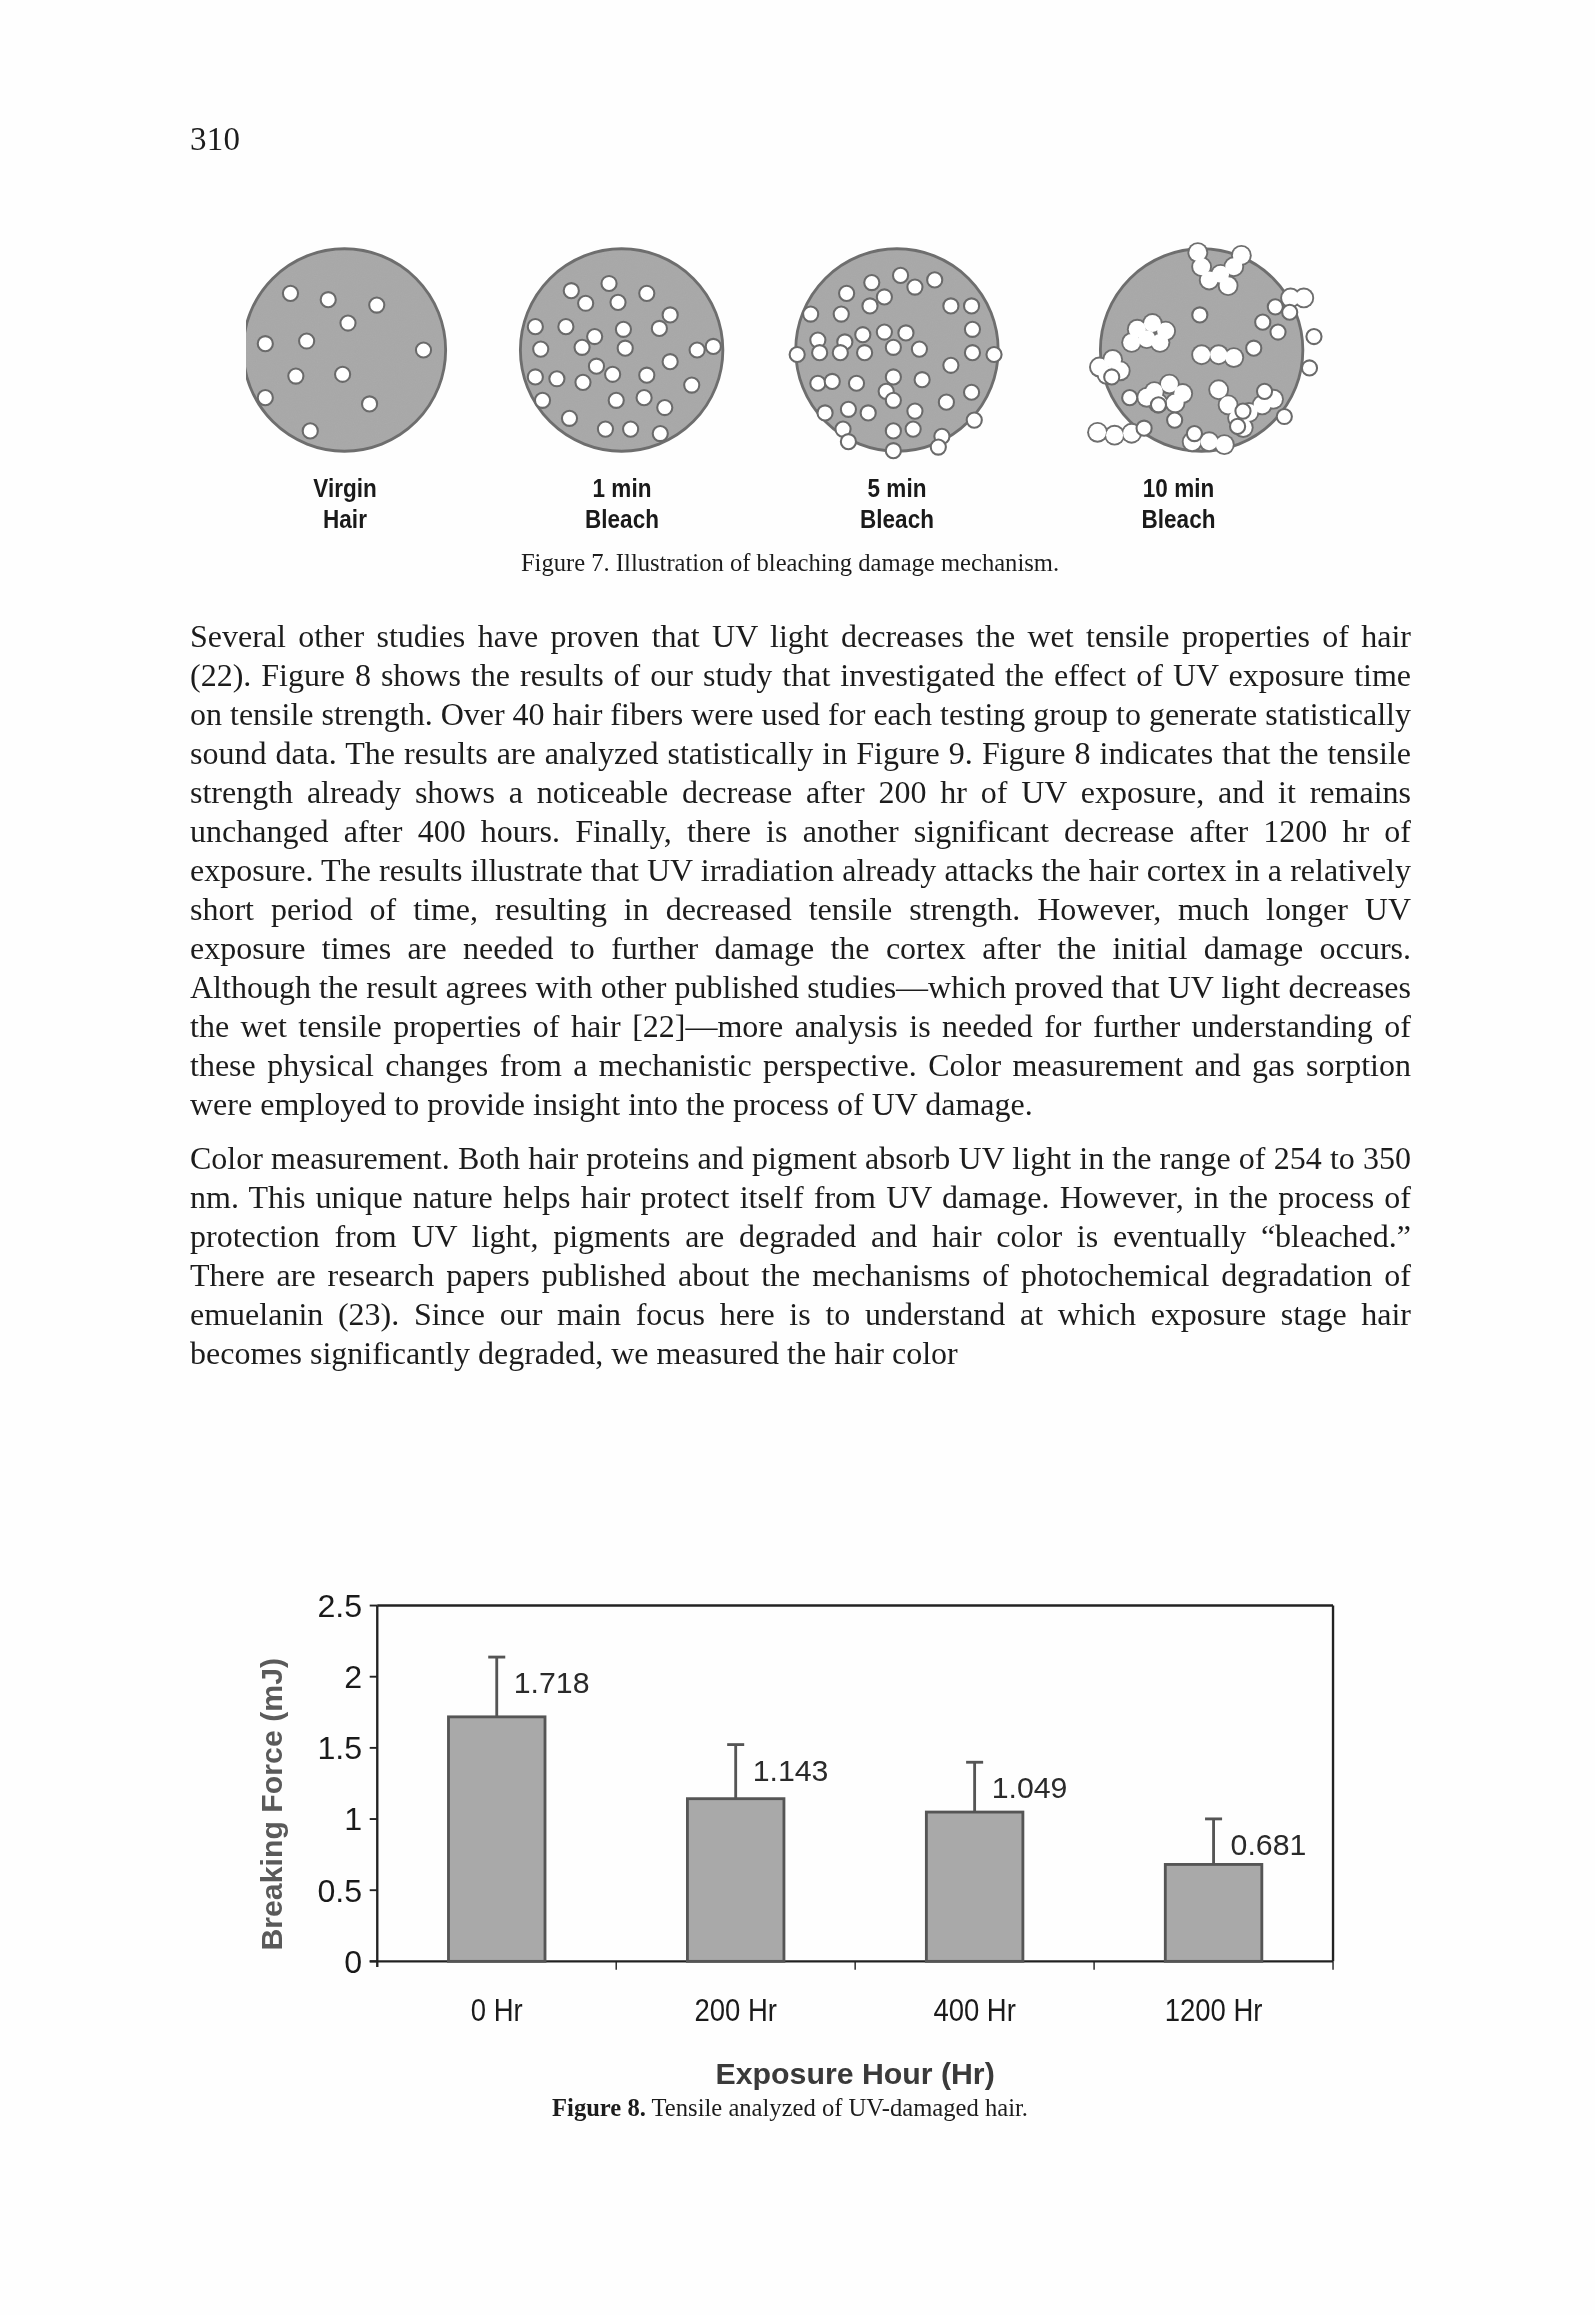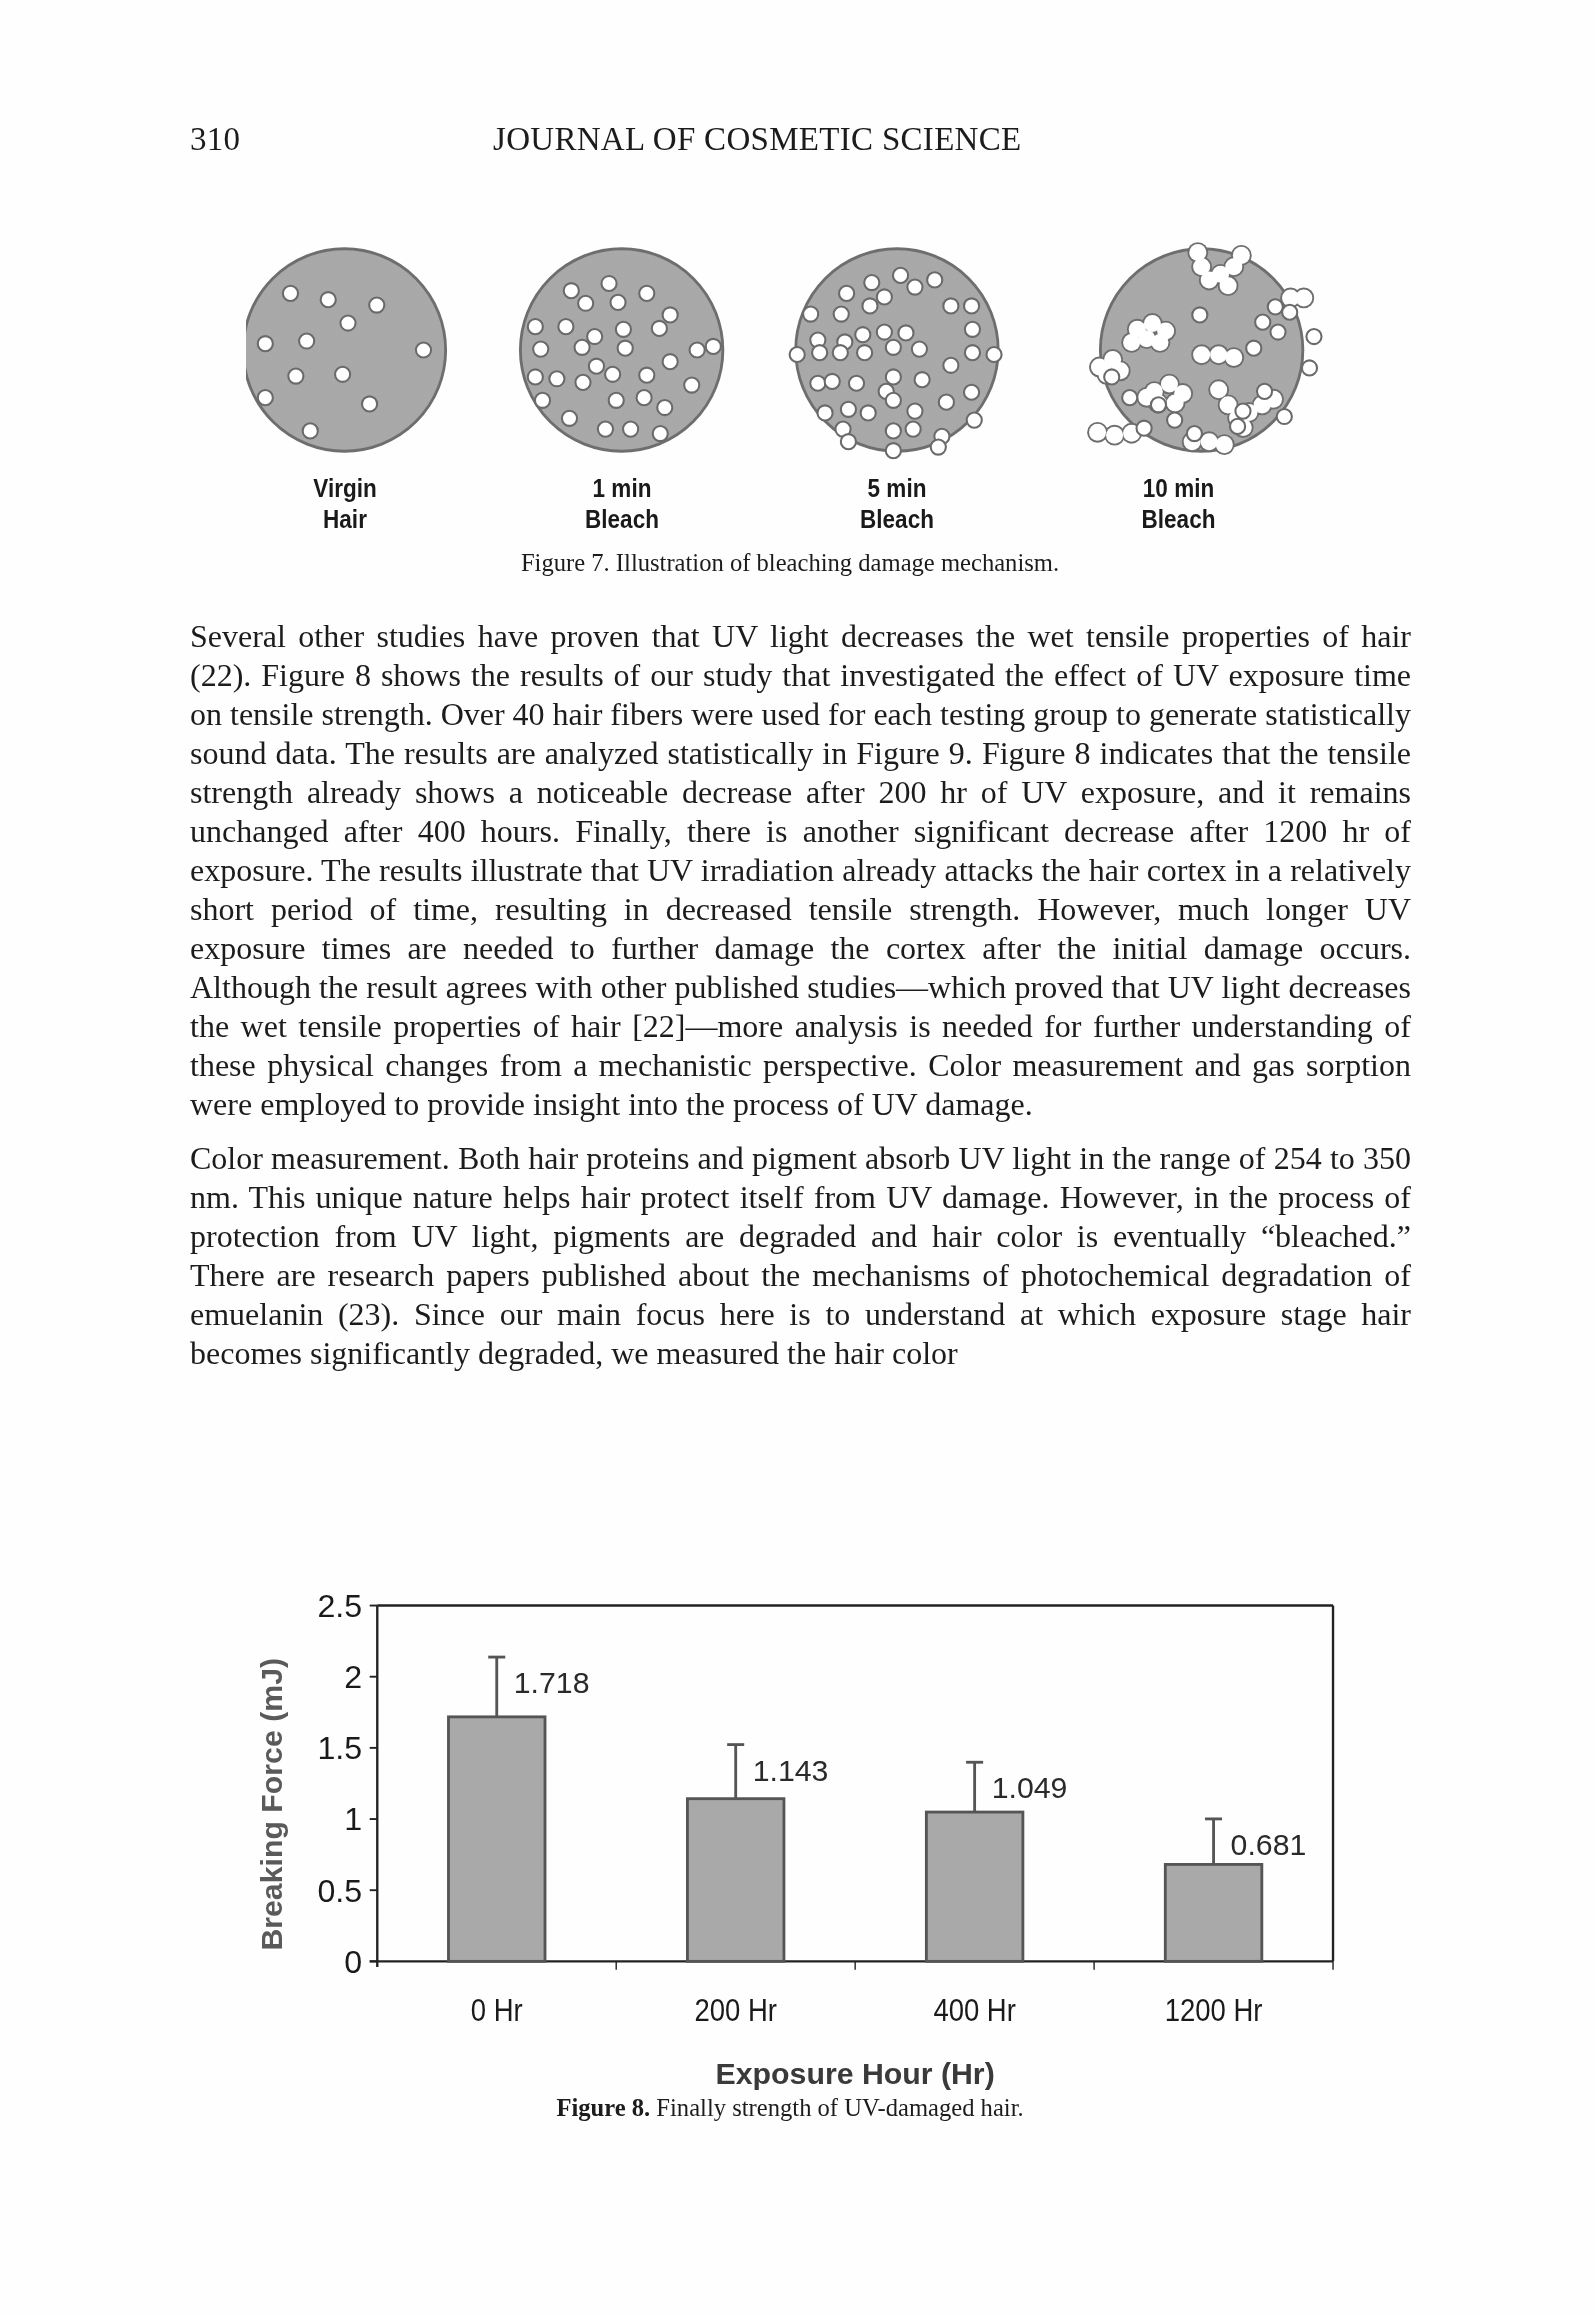--- a/index.html
+++ b/index.html
@@ -18,21 +18,20 @@
   .body-text { position: absolute; left: 190px; width: 1221px; font-size: 32px; line-height: 39px; text-align: justify; }
   .body-text p { margin: 0 0 15px 0; }
   .em { }
   #fig8 { position: absolute; left: 237px; top: 1580px; width: 1136px; height: 511px; }
 </style>
 </head>
 <body>
 
 <div id="running-head" class="serif">
   <span id="page-number">310</span>
-  <span id="journal-title">JOURNAL OF COSMETIC SCIENCE</span>
 </div>
 
 <div id="fig7">
   <svg id="fig7-svg" width="1107" height="246" viewBox="0 0 1170 260">
     <defs>
       <filter id="grain" x="0" y="0" width="100%" height="100%">
         <feTurbulence type="fractalNoise" baseFrequency="0.9" numOctaves="1" result="n"></feTurbulence>
         <feColorMatrix type="saturate" values="0"></feColorMatrix>
         <feComponentTransfer>
             <feFuncA type="linear" slope="0.12"></feFuncA>
@@ -342,15 +341,15 @@
         <text x="1049.75" y="290.4496" font-size="32" font-family="&quot;Liberation Sans&quot;, &quot;DejaVu Sans&quot;, sans-serif" fill="#2a2a2a">0.681</text>
         <text x="1031.75" y="466" text-anchor="middle" font-size="33" font-family="&quot;Liberation Sans&quot;, &quot;DejaVu Sans&quot;, sans-serif" fill="#1a1a1a" transform="translate(1031.75,0) scale(0.88,1) translate(-1031.75,0)">1200 Hr</text>
         <text x="653" y="533" text-anchor="middle" font-size="32" font-weight="bold" font-family="&quot;Liberation Sans&quot;, &quot;DejaVu Sans&quot;, sans-serif" fill="#3a3a3a">Exposure Hour (Hr)</text>
         <text x="0" y="0" text-anchor="middle" font-size="32" font-weight="bold" font-family="&quot;Liberation Sans&quot;, &quot;DejaVu Sans&quot;, sans-serif" fill="#5a5a5a" transform="translate(47,237) rotate(-90)">Breaking Force (mJ)</text>
       </g>
   </svg>
 </div>
 
 <div id="fig8-caption" class="serif">
   <span class="cap-bold">Figure 8.</span>
-  <span>Finally strength of UV-damaged hair.</span>
+  <span>Tensile analyzed of UV-damaged hair.</span>
 </div>
 
 
 </body></html>

